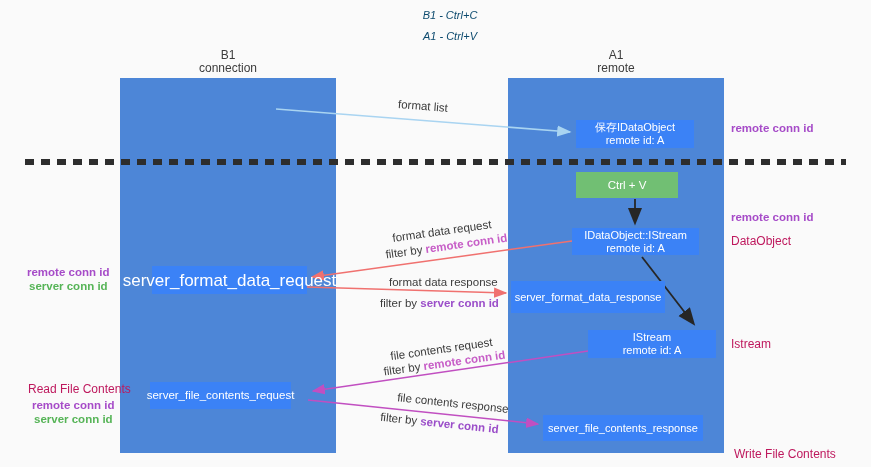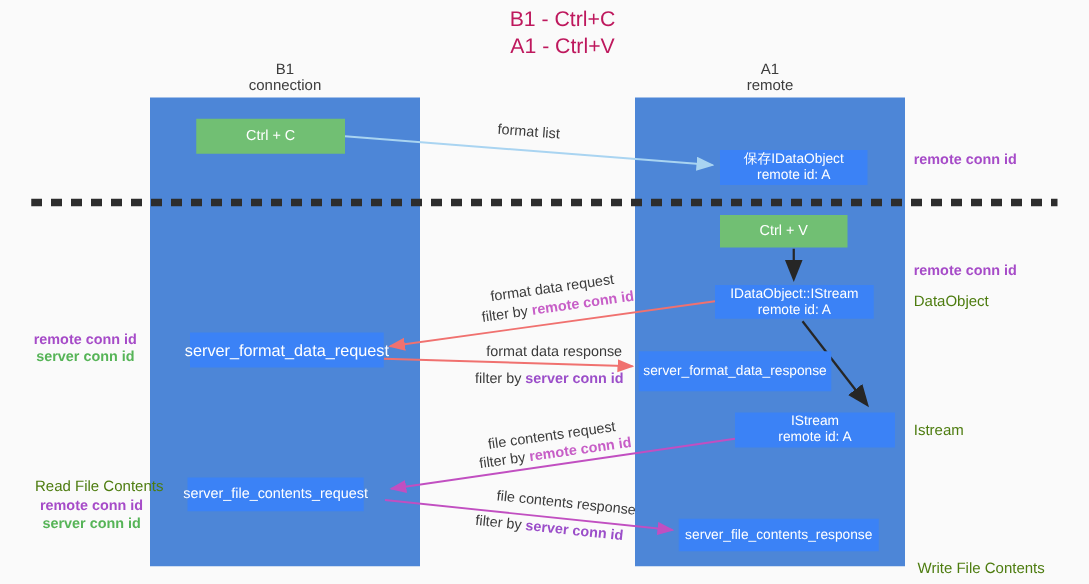--- a/index.html
+++ b/index.html
@@ -10,21 +10,21 @@
   #stage{
     position:relative;
     width:871px;height:467px;
     background:#fafafa;
     overflow:hidden;
   }
   .abs{position:absolute;}
   .title{
     left:350px;top:5px;width:200px;
     text-align:center;
-    font-size:17px;line-height:21px;color:#be185d;
+    font-size:11px;line-height:21px;color:#0c4a6e;font-style:italic;
   }
   .lane-header{
     width:216px;top:49px;
     text-align:center;
     font-size:12px;line-height:13px;color:#3c3c3c;
   }
   .lane{
     top:78px;width:216px;height:375px;
     background:#4d86d7;
   }
@@ -36,21 +36,21 @@
     display:flex;flex-direction:column;align-items:center;justify-content:center;
     color:#ffffff;text-align:center;
     font-size:11px;line-height:13px;
     white-space:nowrap;
   }
   .node.green{background:#71bf73;}
   .node.orange{background:#3b82f6;}
   .side-label{font-size:11.5px;font-weight:bold;white-space:nowrap;}
   .purple{color:#a64bc8;}
   .greenlbl{color:#56b457;}
-  .plain-label{font-size:12px;color:#4d7c0f;white-space:nowrap;font-weight:normal;}
+  .plain-label{font-size:12px;color:#be185d;white-space:nowrap;font-weight:normal;}
   .arrow-label{
     font-size:11.5px;color:#3b3b3b;white-space:nowrap;
   }
   .filter-remote{color:#c75ec7;font-weight:bold;}
   .filter-server{color:#9b4ec9;font-weight:bold;}
   .rot-up{transform:rotate(-8deg);}
   .rot-down{transform:rotate(6deg);}
   .rot-slight{transform:rotate(4.5deg);}
   svg.overlay{left:0;top:0;pointer-events:none;}
 </style>
@@ -95,39 +95,36 @@
     </defs>
     <line x1="276" y1="109" x2="570" y2="132" stroke="#a9d4f1" stroke-width="1.6" marker-end="url(#mLightblue)"></line>
     <line x1="635" y1="199" x2="635" y2="222" stroke="#262626" stroke-width="1.8" marker-end="url(#mBlack)"></line>
     <line x1="642" y1="257" x2="693" y2="323" stroke="#262626" stroke-width="1.8" marker-end="url(#mBlack)"></line>
     <line x1="572" y1="241" x2="312" y2="277" stroke="#f0716f" stroke-width="1.5" marker-end="url(#mSalmon)"></line>
     <line x1="307" y1="287" x2="506" y2="293" stroke="#f0716f" stroke-width="1.5" marker-end="url(#mSalmon)"></line>
     <line x1="588" y1="351" x2="313" y2="391" stroke="#c14fc1" stroke-width="1.5" marker-end="url(#mMagenta)"></line>
     <line x1="308" y1="400" x2="538" y2="424" stroke="#c14fc1" stroke-width="1.5" marker-end="url(#mMagenta)"></line>
   </svg>
 
-  <div class="abs node green" style="left:157px;top:95px;width:119px;height:28px;font-size:11.5px;">
-    <div>Ctrl + C</div>
-  </div>
 
   <div class="abs node orange" style="left:576px;top:120px;width:118px;height:28px;">
     <div>保存IDataObject</div>
     <div>remote id: A</div>
   </div>
 
   <div class="abs node green" style="left:576px;top:172px;width:102px;height:26px;font-size:11.5px;">
     <div>Ctrl + V</div>
   </div>
 
   <div class="abs node orange" style="left:572px;top:228px;width:127px;height:27px;">
     <div>IDataObject::IStream</div>
     <div>remote id: A</div>
   </div>
 
-  <div class="abs node orange" style="left:152px;top:266px;width:155px;height:28px;font-size:13px;">
+  <div class="abs node orange" style="left:152px;top:266px;width:155px;height:28px;font-size:17px;">
     <div>server_format_data_request</div>
   </div>
 
   <div class="abs node orange" style="left:511px;top:281px;width:154px;height:32px;">
     <div>server_format_data_response</div>
   </div>
 
   <div class="abs node orange" style="left:588px;top:330px;width:128px;height:28px;">
     <div>IStream</div>
     <div>remote id: A</div>

